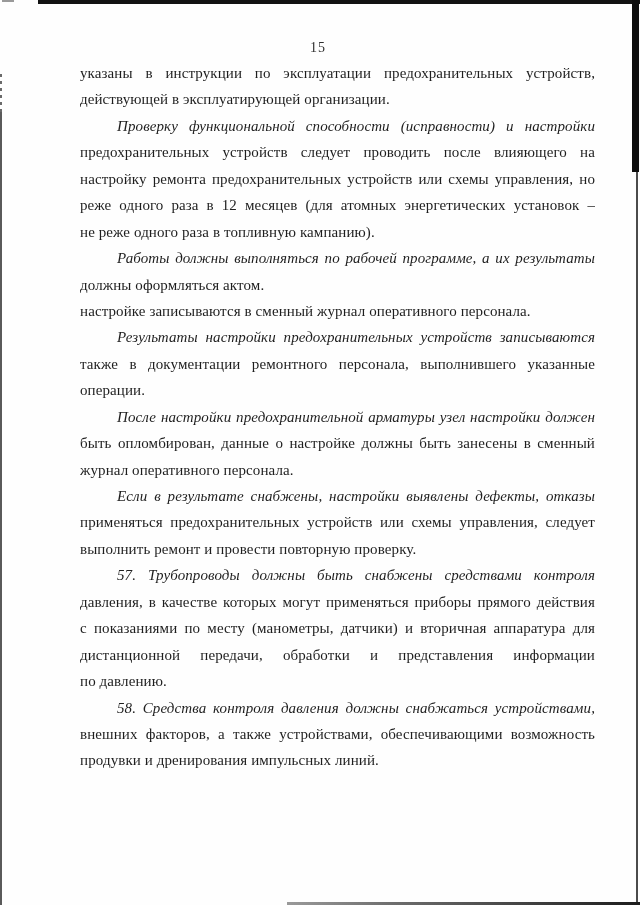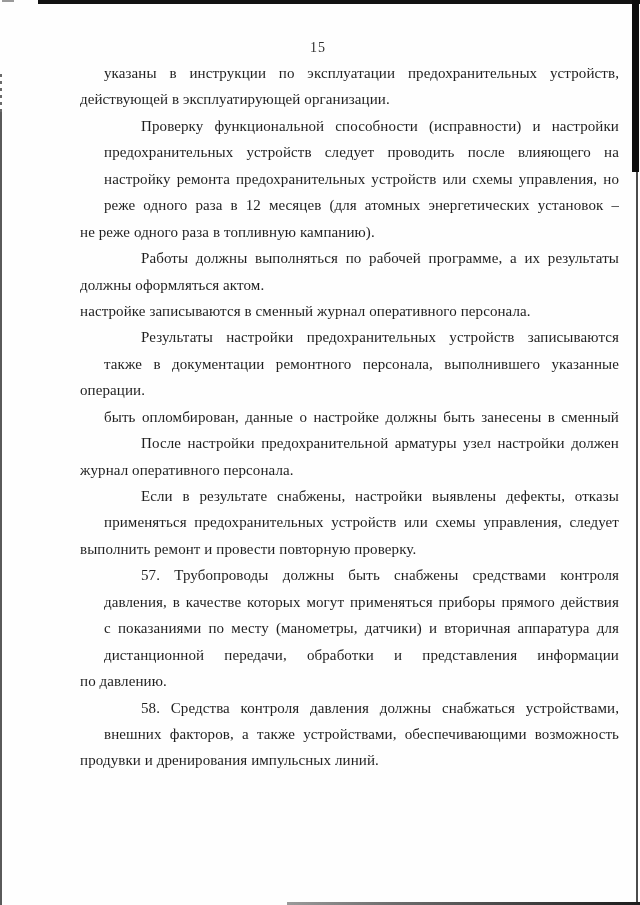--- a/index.html
+++ b/index.html
@@ -27,23 +27,23 @@
   
   .doc{
     position:absolute;left:80px;top:60px;width:515px;
     color:var(--ink,#1e1e1e);
   }
   .line{
     height:26.45px;line-height:26.45px;font-size:15px;
     overflow:hidden;box-sizing:border-box;width:515px;
     letter-spacing:0.1px;
   }
-  .line.j{text-align:justify;text-align-last:justify;margin-left:24px;}
+  .line.j{text-align:justify;text-align-last:justify;}
   .line.l{text-align:left;text-align-last:left;}
-  .line.in{padding-left:37px;}
+  .line.in{padding-left:37px;font-style:italic;}
 </style>
 </head>
 <body style="--paper: #fefefe; --ink: #1e1e1e; --edge: #121212;">
 
 <div class="page">
   <div class="scan-tick-topleft"></div>
   <div class="scan-bar-top"></div>
   <div class="scan-bar-right-thick"></div>
   <div class="scan-line-right"></div>
   <div class="scan-line-left-dash"></div>
@@ -59,22 +59,22 @@
       <div class="line j">предохранительных устройств следует проводить после влияющего на</div>
       <div class="line j">настройку ремонта предохранительных устройств или схемы управления, но не</div>
       <div class="line j">реже одного раза в 12 месяцев (для атомных энергетических установок –</div>
       <div class="line l">не реже одного раза в топливную кампанию).</div>
       <div class="line j in">Работы должны выполняться по рабочей программе, а их результаты</div>
       <div class="line l">должны оформляться актом.</div>
       <div class="line l">настройке записываются в сменный журнал оперативного персонала.</div>
       <div class="line j in">Результаты настройки предохранительных устройств записываются</div>
       <div class="line j">также в документации ремонтного персонала, выполнившего указанные</div>
       <div class="line l">операции.</div>
+      <div class="line j in">После настройки предохранительной арматуры узел настройки должен</div>
       <div class="line j">быть опломбирован, данные о настройке должны быть занесены в сменный</div>
-      <div class="line j in">После настройки предохранительной арматуры узел настройки должен</div>
       <div class="line l">журнал оперативного персонала.</div>
       <div class="line j in">Если в результате снабжены, настройки выявлены дефекты, отказы</div>
       <div class="line j">применяться предохранительных устройств или схемы управления, следует</div>
       <div class="line l">выполнить ремонт и провести повторную проверку.</div>
       <div class="line j in">57. Трубопроводы должны быть снабжены средствами контроля</div>
       <div class="line j">давления, в качестве которых могут применяться приборы прямого действия</div>
       <div class="line j">с показаниями по месту (манометры, датчики) и вторичная аппаратура для</div>
       <div class="line j">дистанционной передачи, обработки и представления информации</div>
       <div class="line l">по давлению.</div>
       <div class="line j in">58. Средства контроля давления должны снабжаться устройствами,</div>

